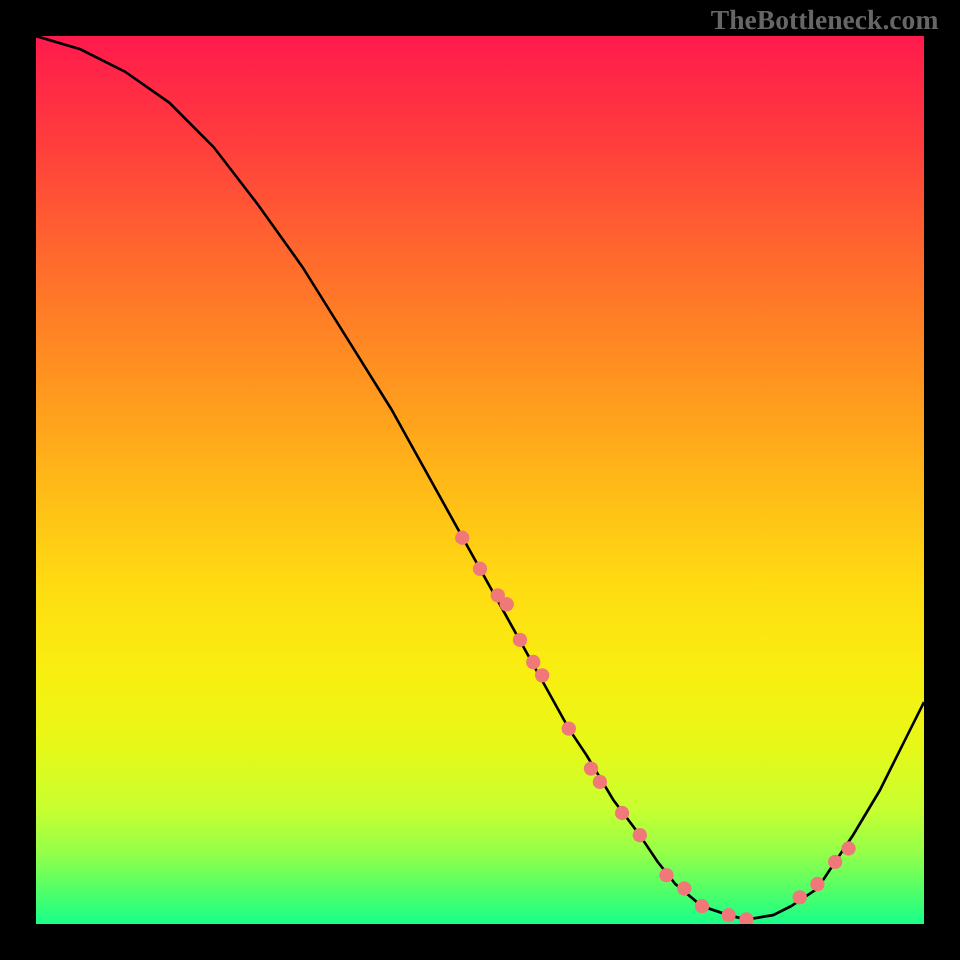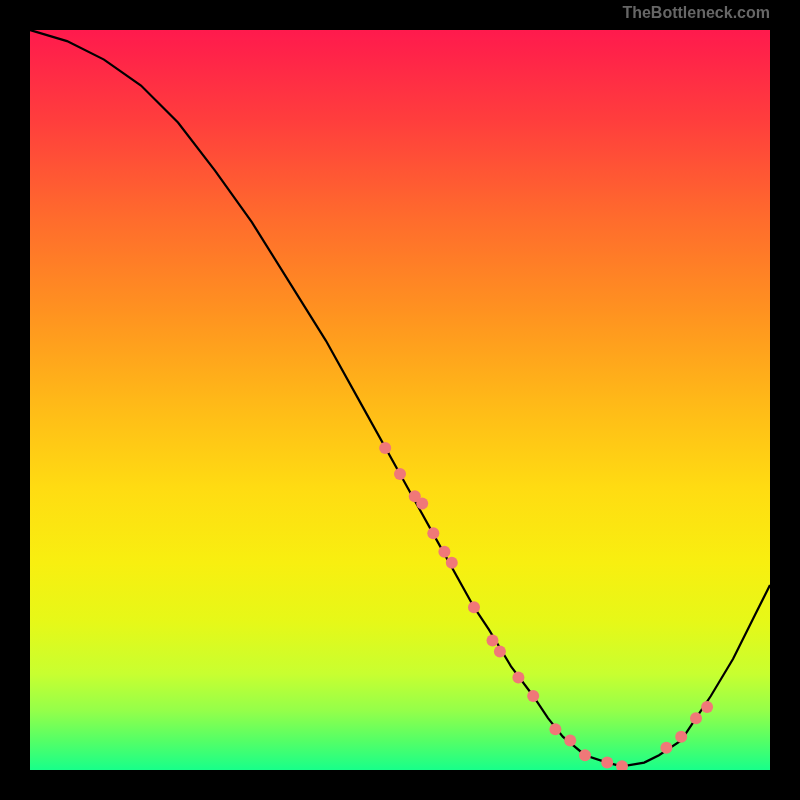--- a/index.html
+++ b/index.html
@@ -7,25 +7,26 @@
     width: 800px;
     height: 800px;
     background: #000000;
     position: relative;
     overflow: hidden;
     font-family: Arial, Helvetica, sans-serif;
   }
   .watermark {
     position: absolute;
     top: 4px;
-    right: 30px;
+    right: 18px;
     color: #666666;
-    font-size: 16px;
+    font-size: 23px;
     font-weight: bold;
     z-index: 10;
+    font-family: Liberation Serif, serif;
   }
   .plot-area {
     position: absolute;
     left: 30px;
     top: 30px;
     width: 740px;
     height: 740px;
   }
   .gradient-bg {
     position: absolute;

